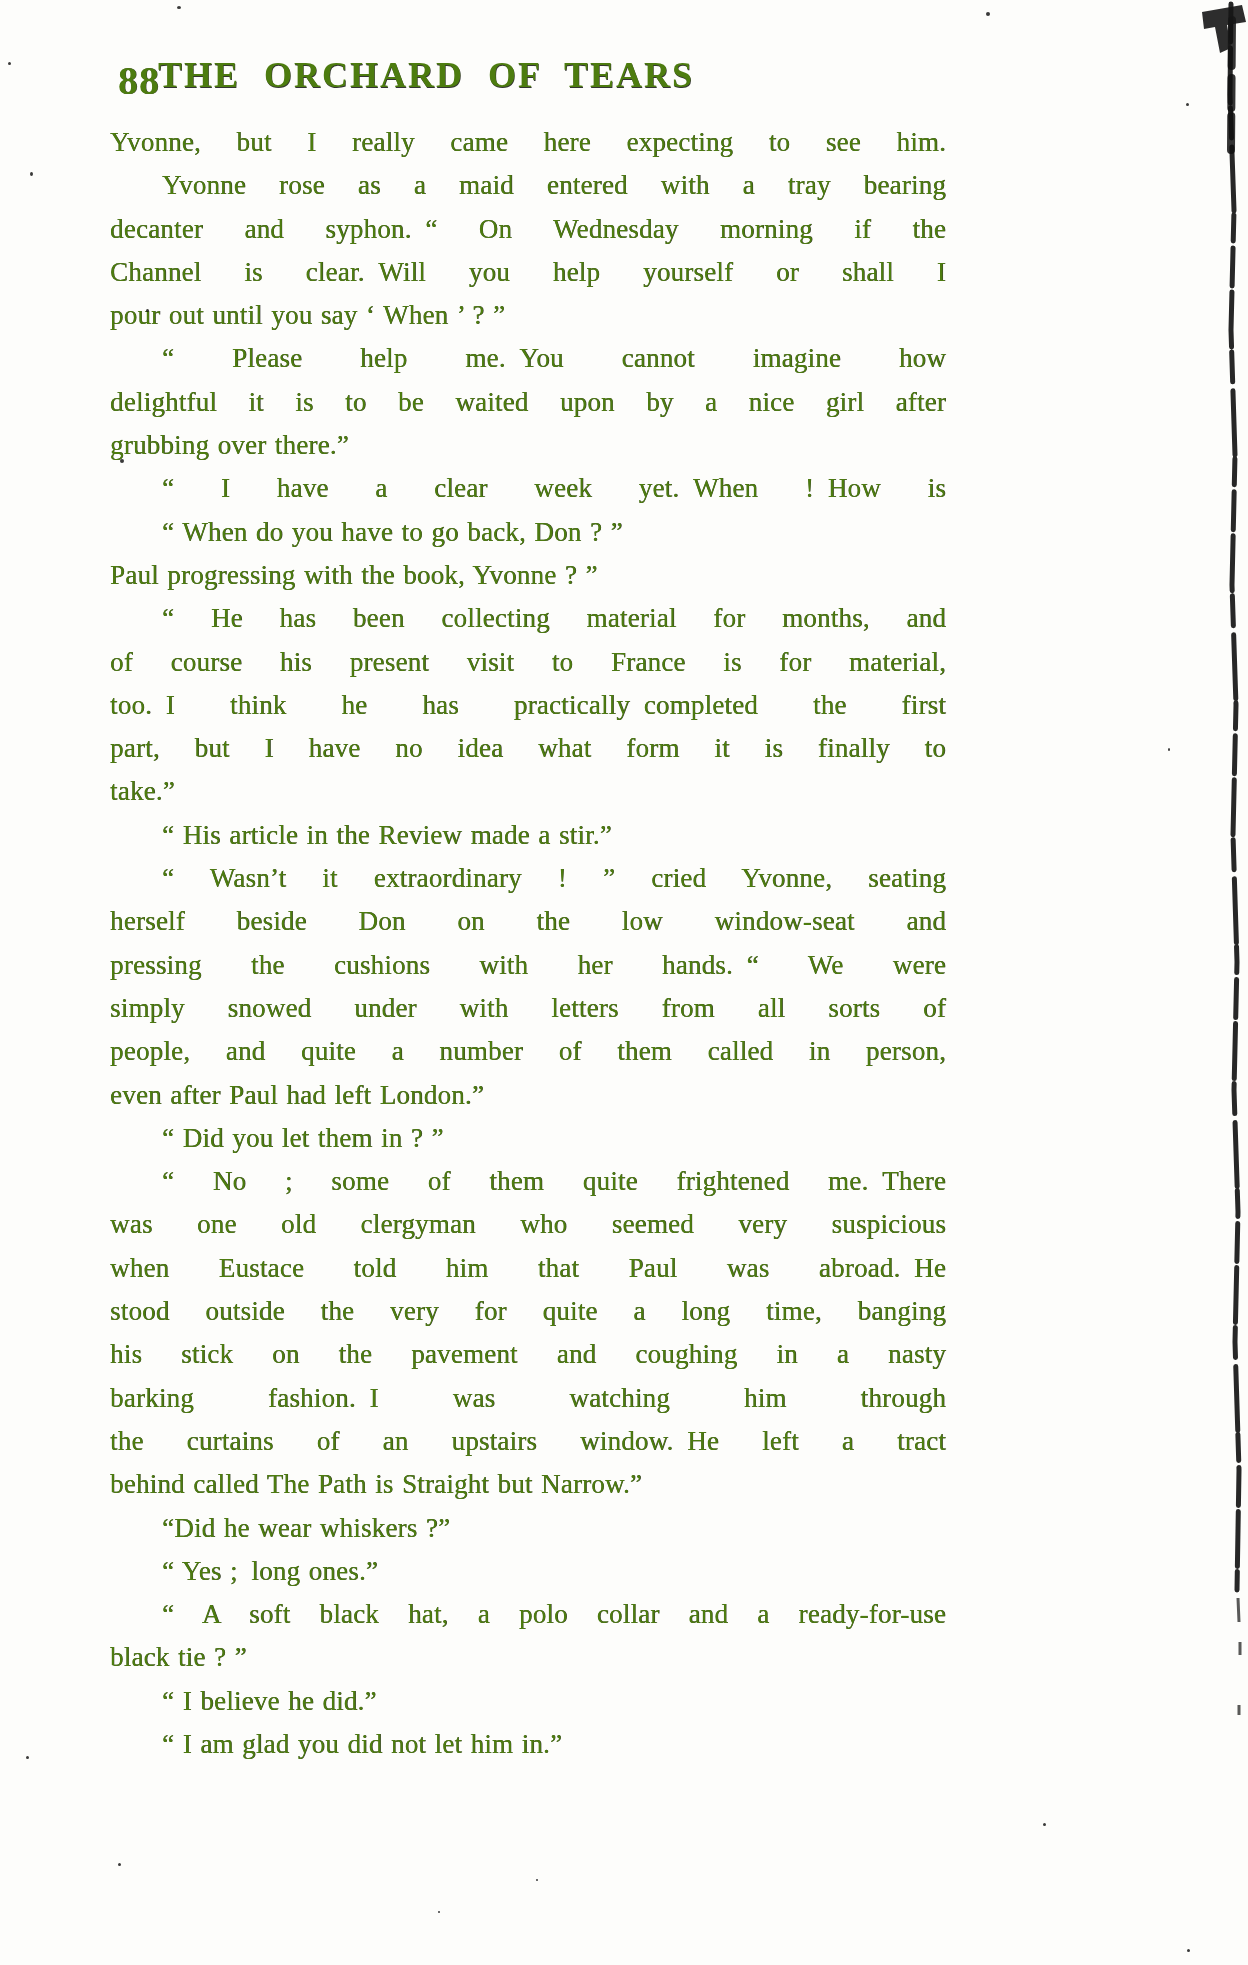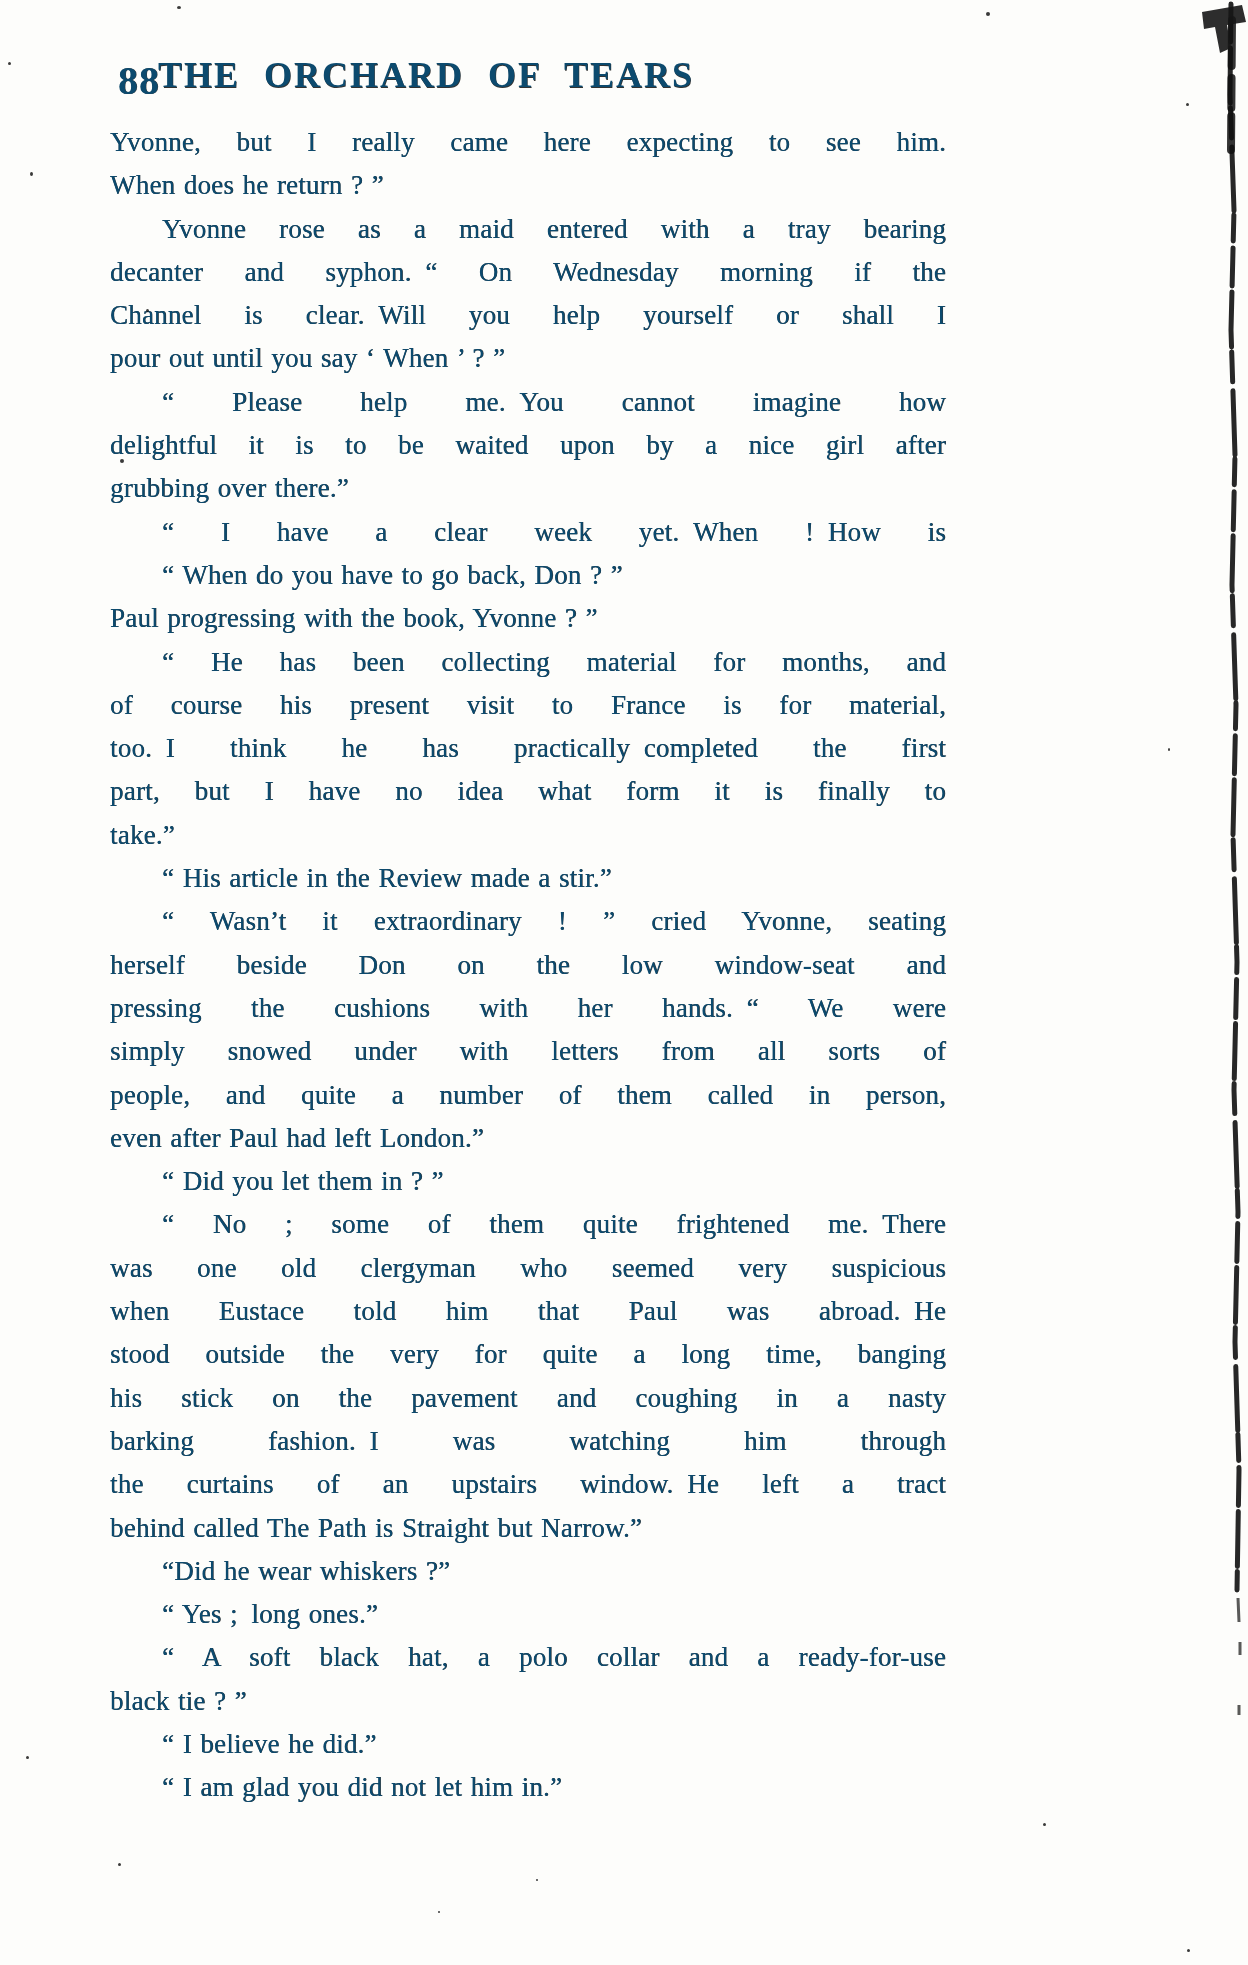--- a/index.html
+++ b/index.html
@@ -2,21 +2,21 @@
 <html><head>
 <meta charset="utf-8">
 <style>
   html,body { margin:0; padding:0; background:#ffffff; }
   .page {
     position:relative;
     width:1248px; height:1965px;
     background:#fdfdfb;
     overflow:hidden;
     font-family:"Liberation Serif","DejaVu Serif",serif;
-    color:#0c4a6e;
+    color:#4d7c0f;
   }
   .running-head {
     position:absolute; top:54px; left:110px; width:836px; height:50px;
   }
   .pagenum {
     position:absolute; left:8px; top:3px;
     font-size:40px; font-weight:700; letter-spacing:1px;
     text-shadow:0.4px 0.4px 0.5px rgba(0,0,0,0.75);
   }
   .head-title {
@@ -52,21 +52,20 @@
 
 <div class="page">
 
   <div class="running-head">
     <span class="pagenum">88</span>
     <span class="head-title">THE ORCHARD OF TEARS</span>
   </div>
 
   <div class="body-text">
       <div class="line"><span>Yvonne, but I really came here expecting to see him.</span></div>
-      <div class="line end"><span>When does he return ? ”</span></div>
       <div class="line ind"><span>Yvonne rose as a maid entered with a tray bearing</span></div>
       <div class="line"><span>decanter and syphon. “ On Wednesday morning if the</span></div>
       <div class="line"><span>Channel is clear. Will you help yourself or shall I</span></div>
       <div class="line end"><span>pour out until you say ‘ When ’ ? ”</span></div>
       <div class="line ind"><span>“ Please help me. You cannot imagine how</span></div>
       <div class="line"><span>delightful it is to be waited upon by a nice girl after</span></div>
       <div class="line end"><span>grubbing over there.”</span></div>
       <div class="line ind"><span>“ I have a clear week yet. When ! How is</span></div>
       <div class="line ind end"><span>“ When do you have to go back, Don ? ”</span></div>
       <div class="line end"><span>Paul progressing with the book, Yvonne ? ”</span></div>

